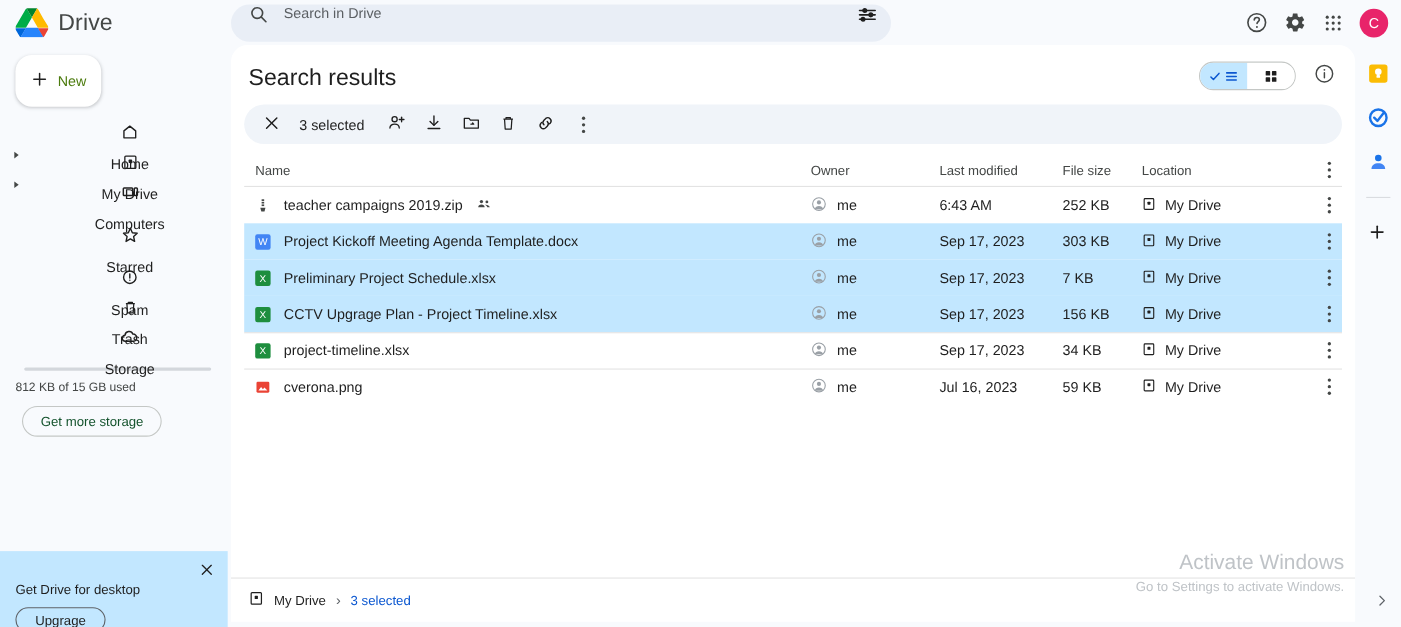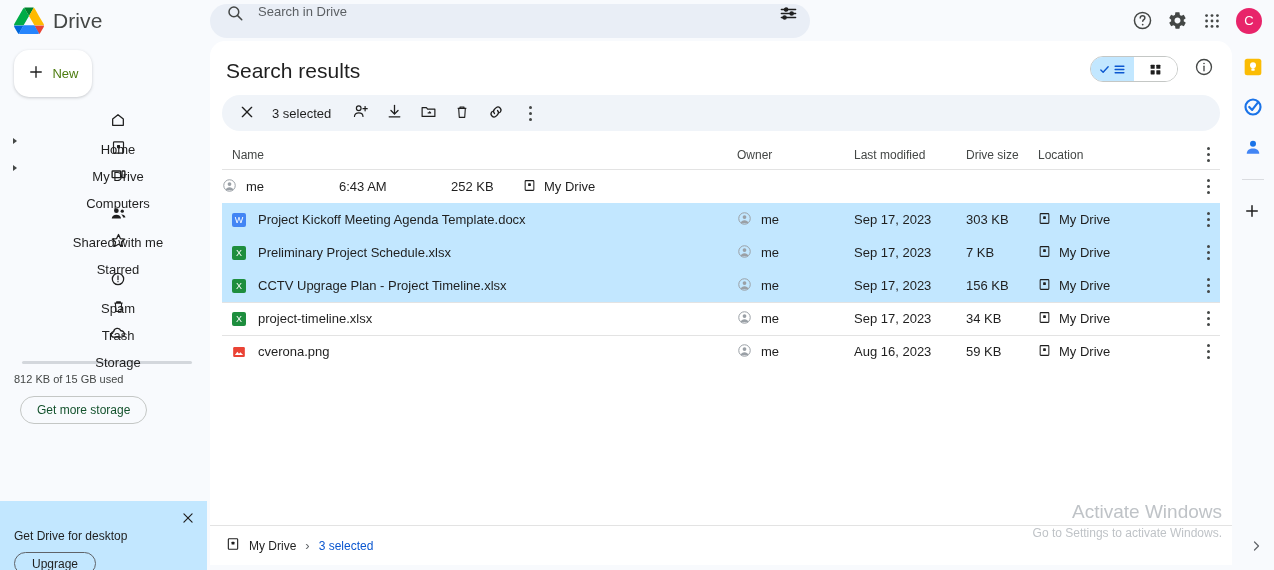--- a/index.html
+++ b/index.html
@@ -270,31 +270,20 @@
           <svg width="17" height="17" viewBox="0 0 24 24" fill="none" stroke="#1f1f1f" stroke-width="1.9">
             <rect x="3" y="7" width="12" height="9.5" rx="1"></rect>
               <rect x="17" y="7" width="4" height="9.5" rx="1"></rect>
           </svg>
         </span>
         <span>Computers</span>
       </div>
 
       <div class="nav-gap"></div>
 
-      <div class="nav-item">
-        <span class="nav-ico">
-          <svg width="17" height="17" viewBox="0 0 24 24" fill="#1f1f1f">
-            <circle cx="9" cy="8" r="3.3"></circle>
-              <path d="M2.5 19c0-3.4 2.9-5.3 6.5-5.3s6.5 1.9 6.5 5.3z"></path>
-            <circle cx="17.3" cy="8.8" r="2.3"></circle>
-              <path d="M16 13.6c2.8-.2 5.5 1.2 5.8 4.2h-3.4c-.1-1.8-1-3.2-2.4-4.2z"></path>
-          </svg>
-        </span>
-        <span>Shared with me</span>
-      </div>
 
 
       <div class="nav-item">
         <span class="nav-ico">
           <svg width="17" height="17" viewBox="0 0 24 24" fill="none" stroke="#1f1f1f" stroke-width="1.8">
             <polygon points="12,3.5 14.6,9.3 20.8,10 16.2,14.2 17.5,20.4 12,17.2 6.5,20.4 7.8,14.2 3.2,10 9.4,9.3" stroke-linejoin="round"></polygon>
           </svg>
         </span>
         <span>Starred</span>
       </div>
@@ -441,32 +430,47 @@
             <i></i>
           </span>
       </button>
     </div>
 
     <div class="table">
       <div class="thead">
         <div class="c-name">Name</div>
         <div class="c-owner">Owner</div>
         <div class="c-mod">Last modified</div>
-        <div class="c-size">Drive size</div>
+        <div class="c-size">File size</div>
         <div class="c-loc">Location</div>
         <div class="c-more">
           <span class="dot3">
               <i></i>
               <i></i>
               <i></i>
             </span>
         </div>
       </div>
       <div id="rows">
           <div class="row">
+            <div class="c-name">
+              <span class="ftype"><svg width="14" height="14" viewBox="0 0 24 24" fill="#444746">
+                  <rect x="10" y="2" width="4" height="2.6"></rect>
+                  <rect x="10" y="6" width="4" height="2.6"></rect>
+                  <rect x="10" y="10" width="4" height="2.6"></rect>
+                  <path d="M8 15h8l-1.5 6h-5z"></path>
+                </svg></span>
+              <span class="fname">teacher campaigns 2019.zip</span>
+              <span><svg width="14" height="14" viewBox="0 0 24 24" fill="#444746">
+                  <circle cx="8" cy="9" r="2.6"></circle>
+                  <path d="M3 18c0-2.8 2.2-4.3 5-4.3s5 1.5 5 4.3z"></path>
+                  <circle cx="16.5" cy="9.5" r="2.2"></circle>
+                  <path d="M13.4 13.9c3-.5 7.2.6 7.6 4.1h-4c-.2-1.7-1.8-3.3-3.6-4.1z"></path>
+                </svg></span>
+            </div>
             <div class="c-owner">
               <span><svg width="15" height="15" viewBox="0 0 24 24" fill="none" stroke="#9aa0a6" stroke-width="1.6">
                   <circle cx="12" cy="12" r="9.2"></circle>
                   <circle cx="12" cy="9.6" r="3" fill="#9aa0a6" stroke="none"></circle>
                   <path d="M5.9 19.4c.6-3 3.1-4.5 6.1-4.5s5.5 1.5 6.1 4.5" fill="#9aa0a6" stroke="none"></path>
                 </svg></span>
               <span>me</span>
             </div>
             <div class="c-mod">6:43 AM</div>
             <div class="c-size">252 KB</div>
@@ -614,21 +618,21 @@
               <span class="fname">cverona.png</span>
             </div>
             <div class="c-owner">
               <span><svg width="15" height="15" viewBox="0 0 24 24" fill="none" stroke="#9aa0a6" stroke-width="1.6">
                   <circle cx="12" cy="12" r="9.2"></circle>
                   <circle cx="12" cy="9.6" r="3" fill="#9aa0a6" stroke="none"></circle>
                   <path d="M5.9 19.4c.6-3 3.1-4.5 6.1-4.5s5.5 1.5 6.1 4.5" fill="#9aa0a6" stroke="none"></path>
                 </svg></span>
               <span>me</span>
             </div>
-            <div class="c-mod">Aug 16, 2023</div>
+            <div class="c-mod">Jul 16, 2023</div>
             <div class="c-size">59 KB</div>
             <div class="c-loc">
               <span><svg width="13" height="13" viewBox="0 0 24 24" fill="none" stroke="#1f1f1f" stroke-width="1.9">
                   <rect x="4" y="3" width="16" height="18" rx="1.4"></rect>
                   <rect x="9.5" y="8" width="5" height="5" rx="1" fill="#1f1f1f" stroke="none"></rect>
                 </svg></span>
               <span>My Drive</span>
             </div>
             <div class="c-more">
               <span class="dot3">

